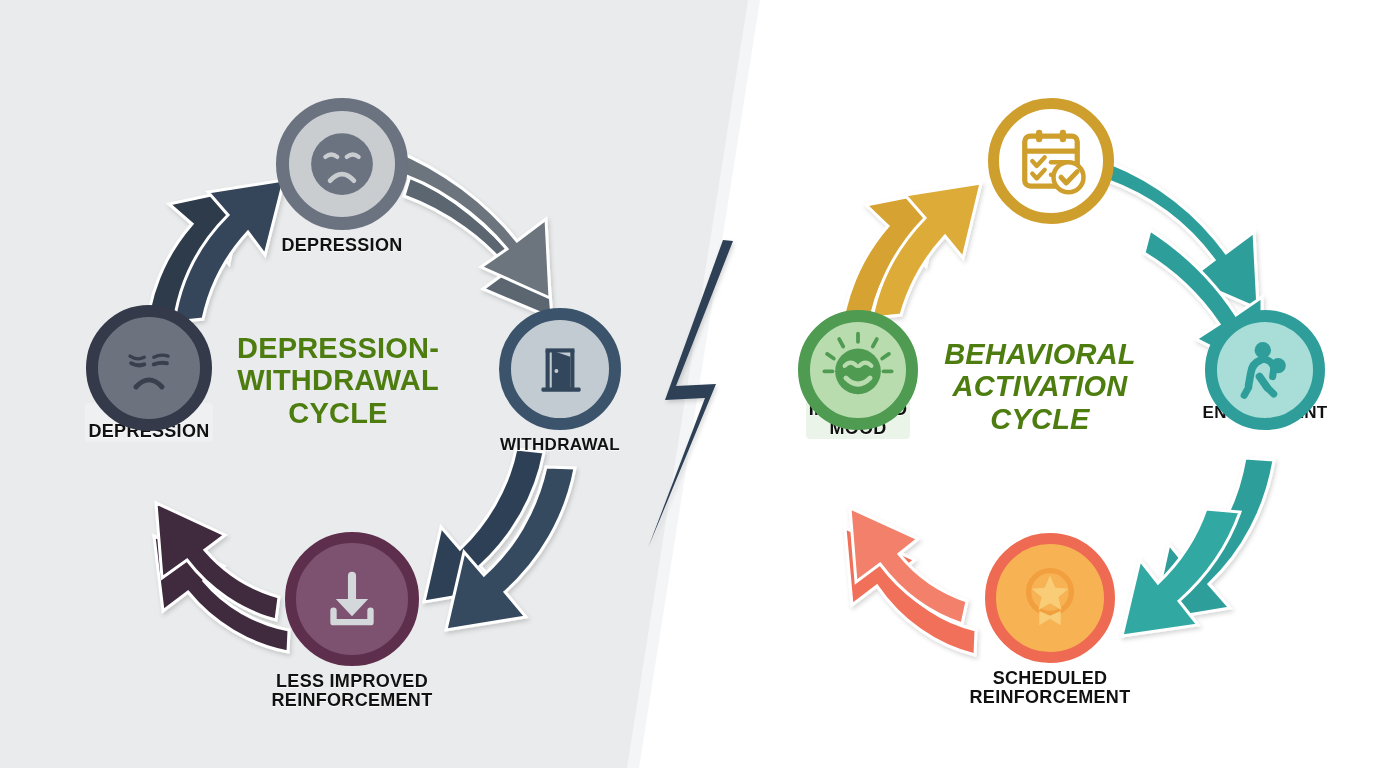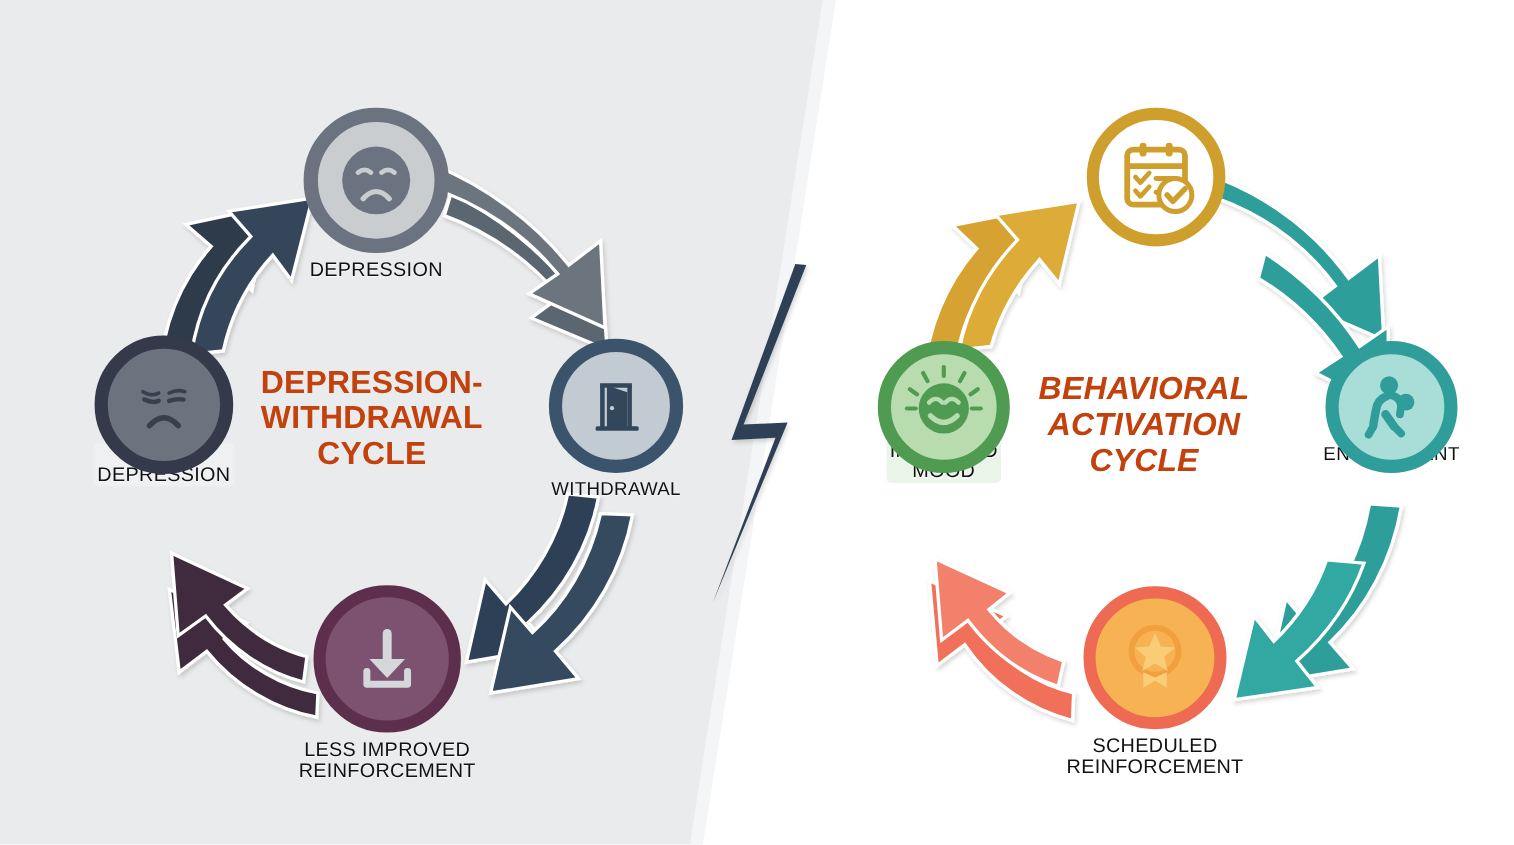--- a/index.html
+++ b/index.html
@@ -31,34 +31,34 @@
     position: relative;
     border-radius: 50%;
     display: flex;
     align-items: center;
     justify-content: center;
   }
   .node .disc svg { display: block; }
   .node .caption {
     margin-top: 6px;
     text-align: center;
-    font-weight: normal;
+    font-weight: bold;
     color: #111111;
     letter-spacing: 0.3px;
     line-height: 1.08;
     white-space: pre-line;
     text-shadow: 0 1px 1px rgba(255,255,255,.85);
   }
 
   
   .cycle-title {
     position: absolute;
     text-align: center;
     font-weight: bold;
-    color: #c2410c;
+    color: #4d7c0f;
     line-height: 1.12;
     letter-spacing: 0.2px;
     white-space: pre-line;
     z-index: 5;
   }
   #title-left  { left: 178px; top: 332px; width: 320px; font-size: 29px; }
   #title-right { left: 890px; top: 338px; width: 300px; font-size: 29px; font-style: italic; }
 
   
   .cap-lg { font-size: 18px; }

